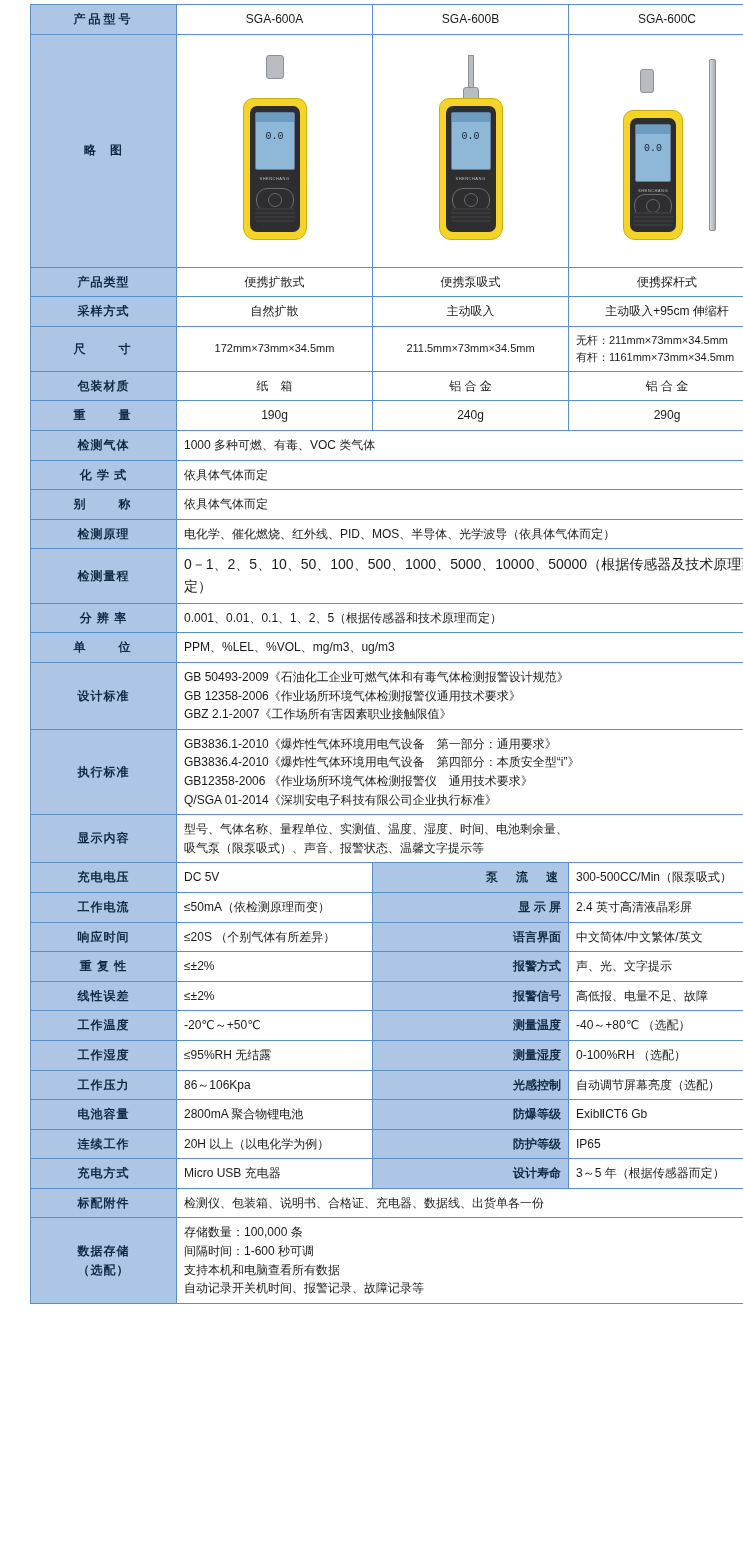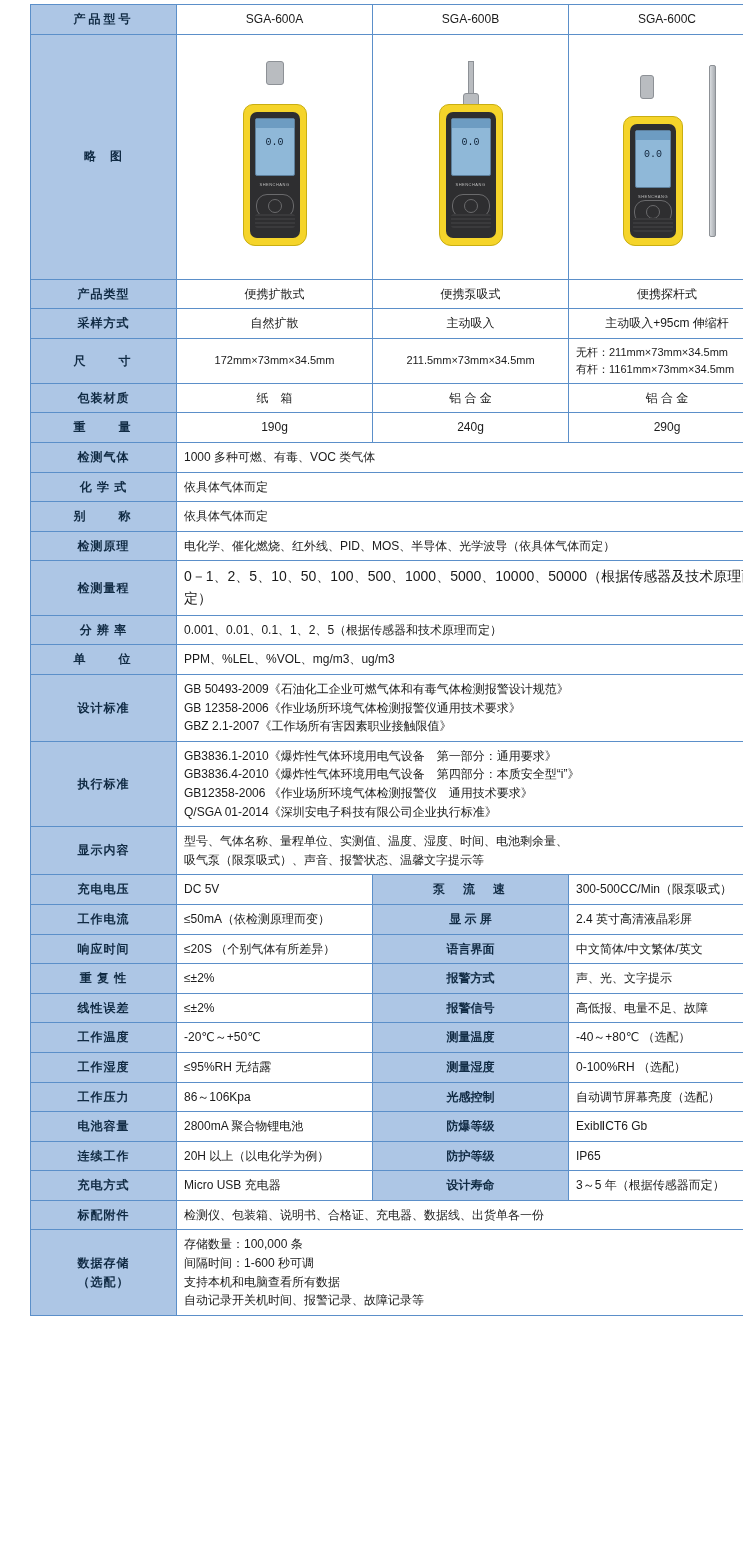--- a/index.html
+++ b/index.html
@@ -1,25 +1,25 @@
 <!DOCTYPE html>
 <html><head>
 <meta charset="utf-8">
 <style>
   html,body{margin:0;padding:0;background:#ffffff;}
   body{font-family:"Liberation Sans","DejaVu Sans",sans-serif;}
   .sheet{width:743px;box-sizing:border-box;padding:4px;margin-left:26px;}
   table{border-collapse:collapse;width:735px;table-layout:fixed;}
   td{border:1px solid #5b8fc9;vertical-align:middle;font-size:12px;color:#1a1a1a;padding:5px 7px;line-height:1.55;}
   .hdr{background:#adc6e5;text-align:center;font-weight:bold;color:#102a43;letter-spacing:1px;}
-  .hdr-wide{background:#adc6e5;text-align:center;font-weight:bold;color:#102a43;}
+  .hdr-wide{background:#adc6e5;text-align:right;font-weight:bold;color:#102a43;}
   .val{background:#ffffff;text-align:center;}
   .val-left{background:#ffffff;text-align:left;}
   .spaced3{letter-spacing:3px;}
-  .imgcell{background:#ffffff;text-align:center;padding:24px 0;height:196px;}
+  .imgcell{background:#ffffff;text-align:center;padding:18px 0;height:196px;}
   .multi{white-space:pre-line;}
   .device{display:inline-block;position:relative;width:90px;height:185px;}
   
   .probe{position:absolute;left:50%;transform:translateX(-50%);background:#b9bcc0;border:1px solid #8d9196;}
   .body-yellow{position:absolute;left:50%;transform:translateX(-50%);bottom:0;width:62px;height:140px;background:#f5d42a;border:1px solid #c9ae12;border-radius:10px 10px 12px 12px;}
   .face{position:absolute;left:6px;top:7px;right:6px;bottom:7px;background:#2e2e30;border-radius:7px;}
   .screen{position:absolute;left:5px;top:6px;right:5px;height:56px;background:#8fb8d8;border:1px solid #5d7f9c;border-radius:2px;}
   .screen .bar{position:absolute;top:0;left:0;right:0;height:9px;background:#6d9cc2;}
   .screen .num{position:absolute;top:16px;left:0;right:0;text-align:center;font-size:10px;color:#10243a;font-family:"Liberation Mono",monospace;}
   .brand{position:absolute;left:0;right:0;top:70px;text-align:center;font-size:4px;color:#bdbdbd;letter-spacing:.5px;}

